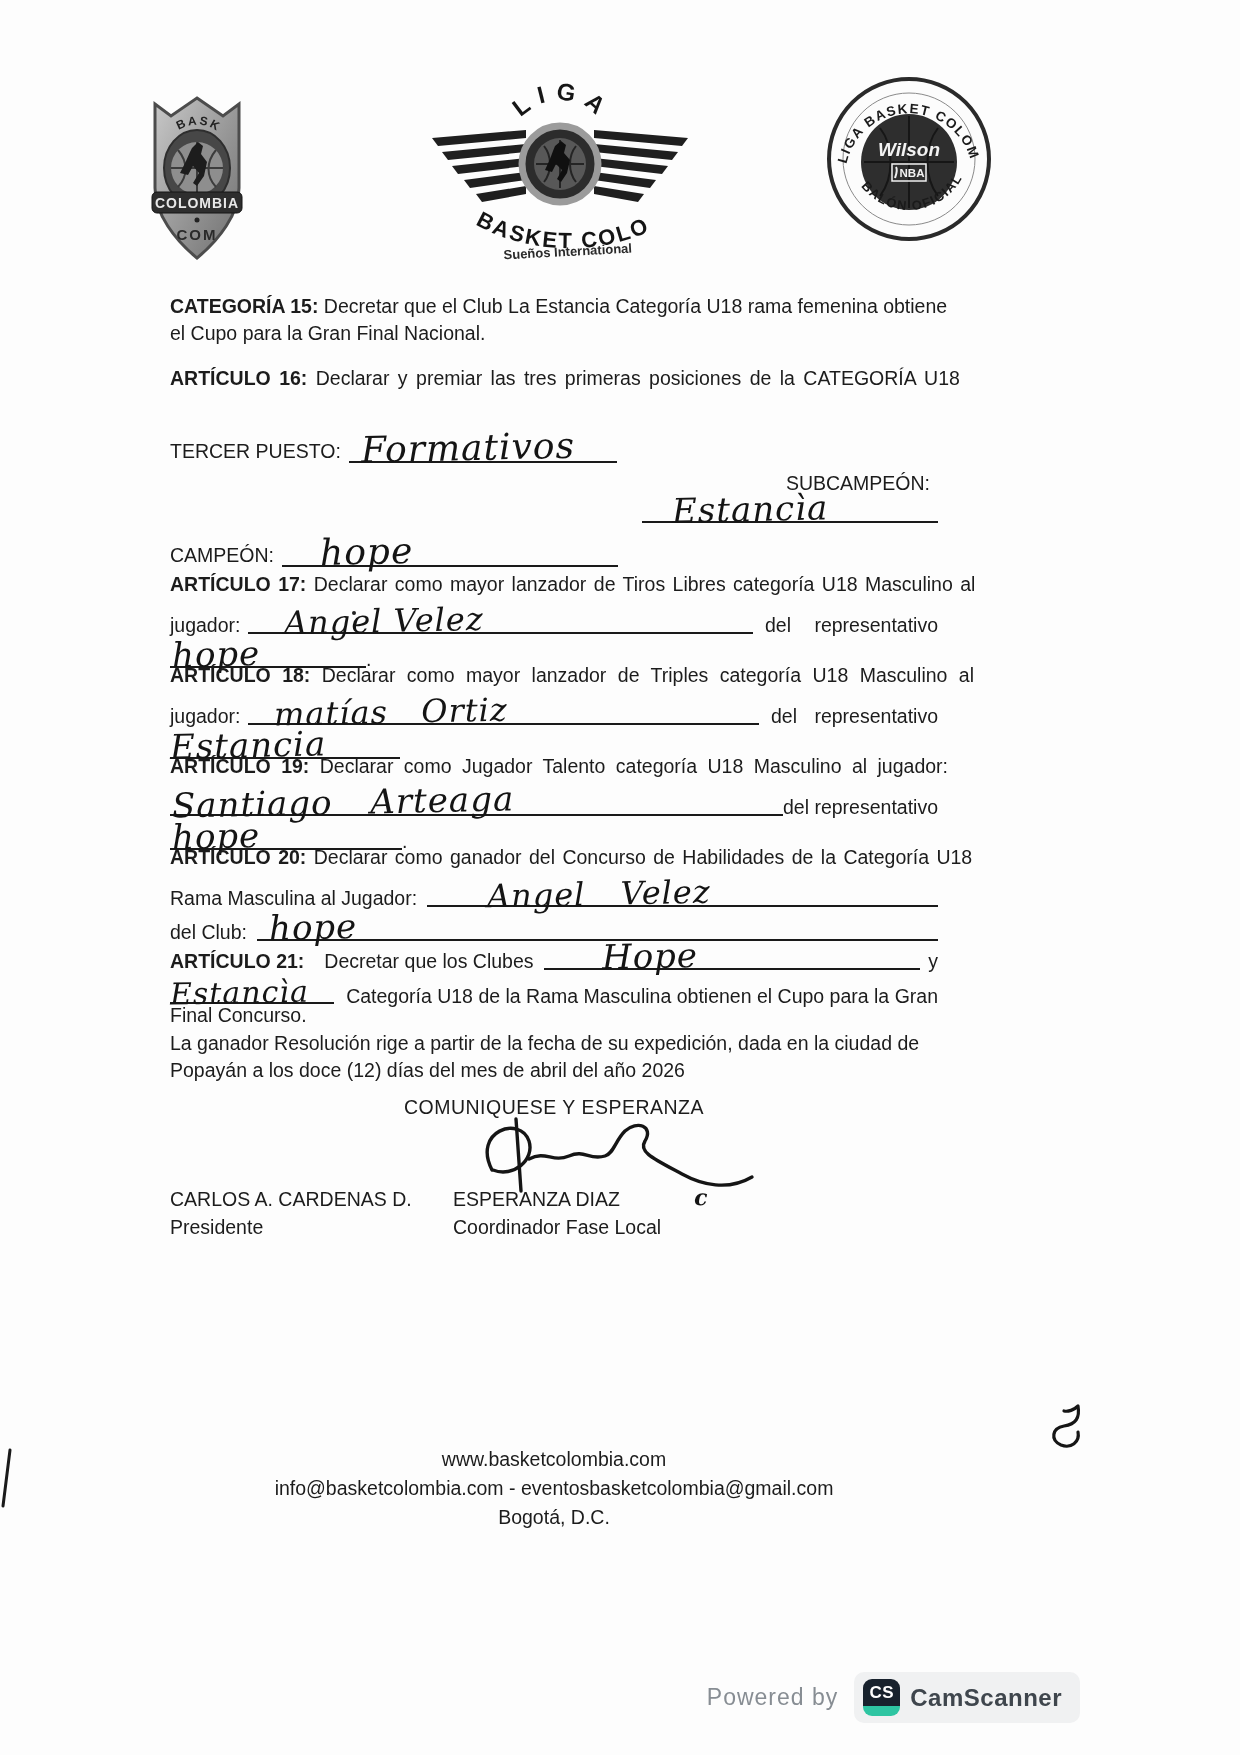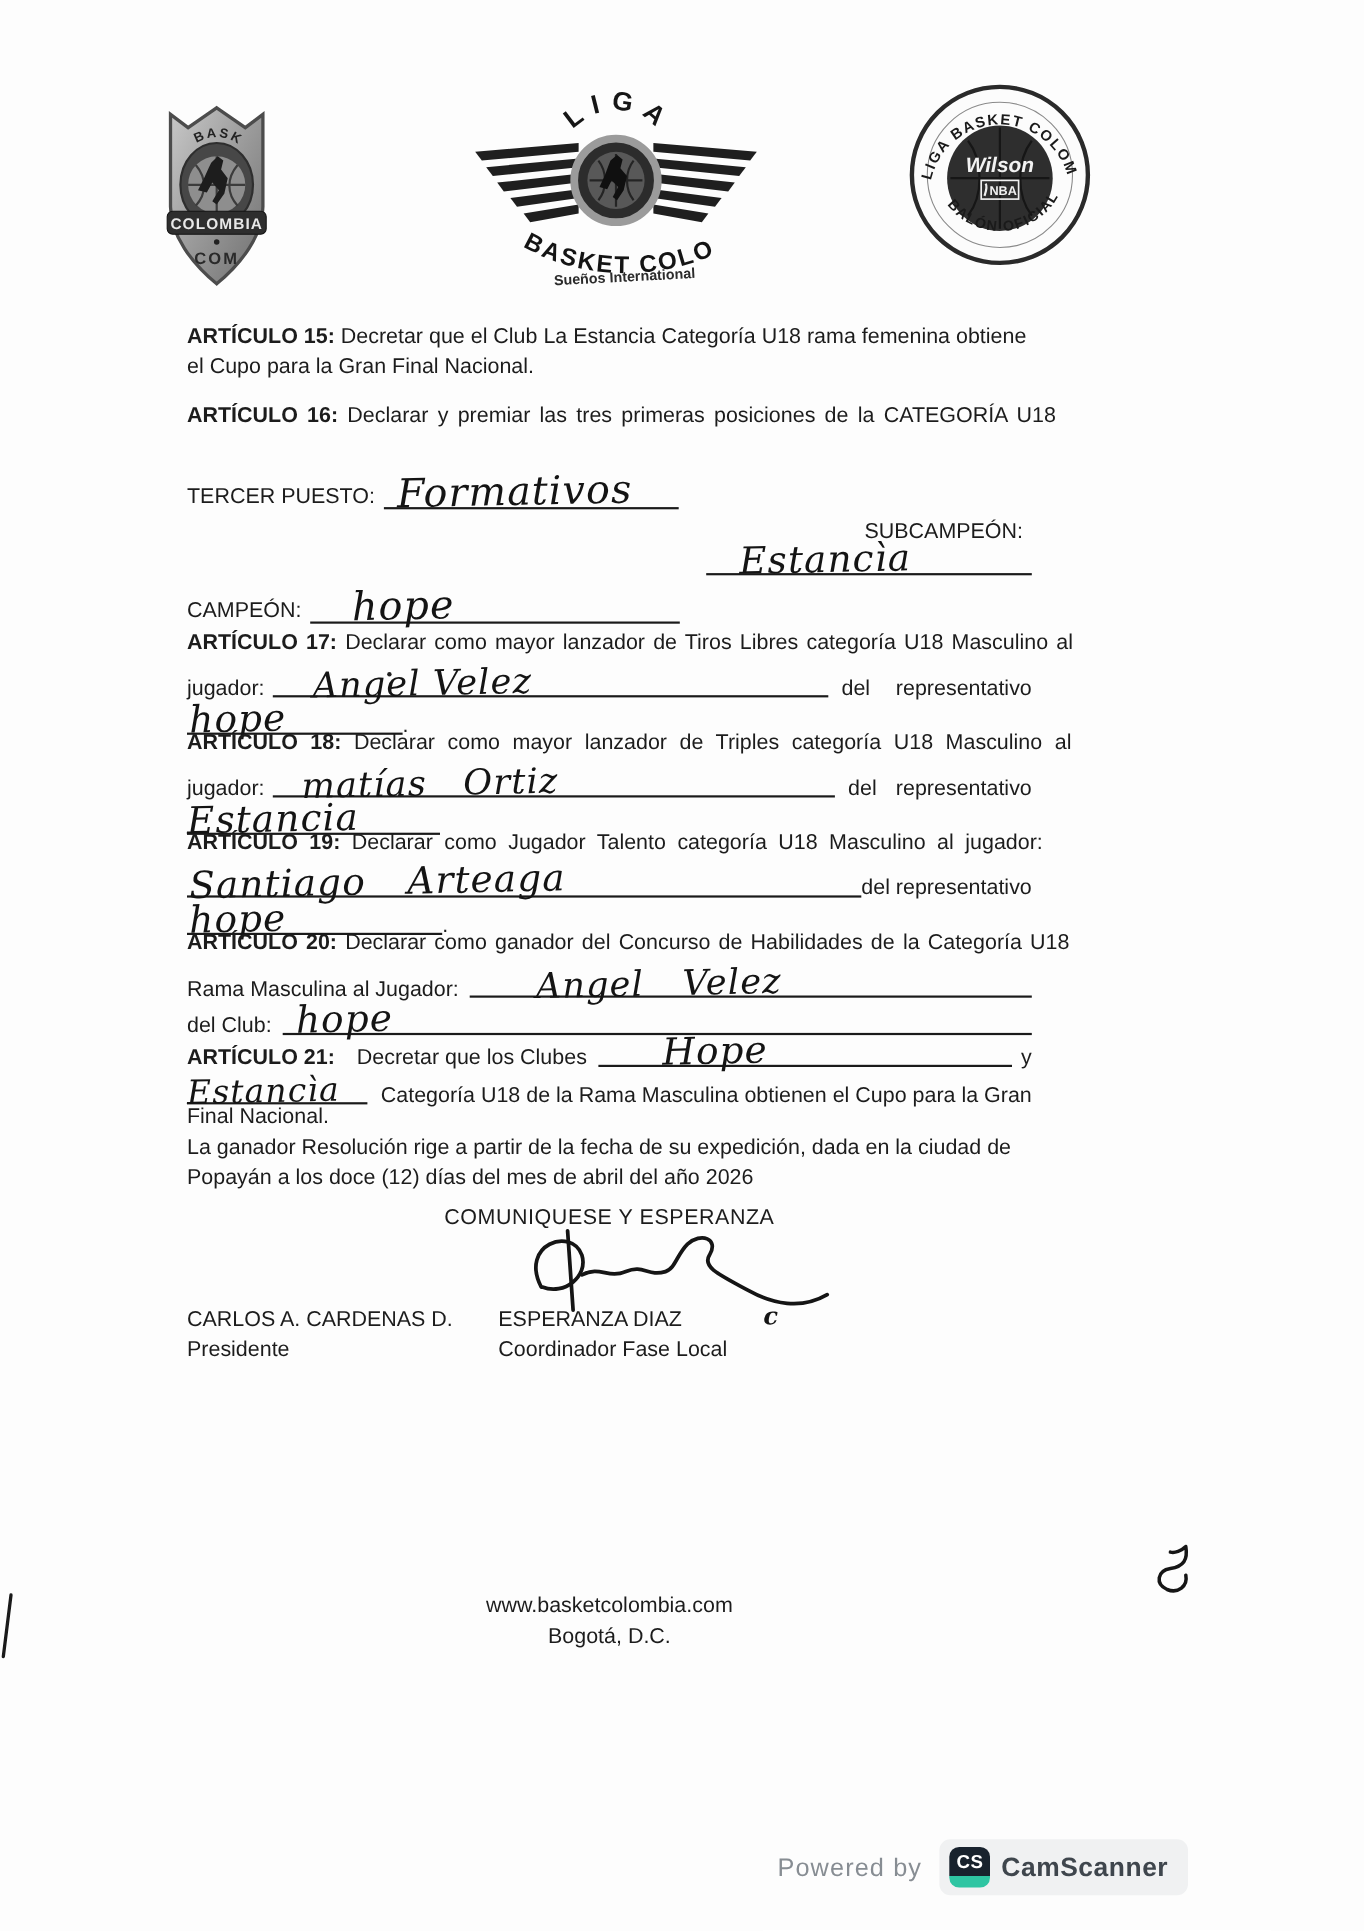--- a/index.html
+++ b/index.html
@@ -112,21 +112,21 @@
     <text x="88" y="103" text-anchor="middle" font-size="11.5" font-weight="700" fill="#f0f0f0">NBA</text>
     <path id="rarcB" d="M30 100 A 60 60 0 0 0 140 100" fill="none"></path>
     <text font-size="13" font-weight="700" fill="#1a1a1a" letter-spacing="1.5">
       <textPath href="#rarcB" startOffset="14">BALÓN OFICIAL</textPath>
     </text>
   </svg>
 
   <div class="content">
 
     <div class="blk" style="top:0;">
-      <div class="line"><span class="b">ARTÍCULO 15:</span>
+      <div class="line"><span class="b">CATEGORÍA 15:</span>
         <span>Decretar que el Club La Estancia  Categoría U18 rama femenina obtiene</span></div>
       <div class="line">el Cupo para la Gran Final Nacional.</div>
     </div>
 
     <div class="blk" style="top:72px;">
       <div class="line" style="word-spacing:3px;"><span class="b">ARTÍCULO 16:</span>
         <span>Declarar y premiar las tres primeras posiciones de la CATEGORÍA U18</span></div>
     </div>
 
     <div class="blk pos-row" style="top:126px;">
@@ -226,21 +226,21 @@
           <span class="hw hw-34">Hope</span>
           </span>
         <span style="margin-left:8px;">y</span>
       </div>
       <div class="fxline" style="height:34px;">
         <span class="uline" style="width:168px;">
           <span class="hw hw-30">Estancìa</span>
           </span>
         <span style="margin-left:12px;">Categoría U18 de la Rama Masculina obtienen el Cupo para la Gran</span>
       </div>
-      <div class="line">Final Nacional.</div>
+      <div class="line">Final Concurso.</div>
     </div>
 
     <div class="blk" style="top:737px;">
       <div class="line">La ganador Resolución rige a partir de la fecha de su expedición, dada en la ciudad de</div>
       <div class="line">Popayán a los doce (12) días del mes de abril del año 2026</div>
     </div>
 
     <div class="blk center" style="top:801px;letter-spacing:.5px;">COMUNIQUESE Y ESPERANZA</div>
 
     <svg class="abs" style="left:258px;top:822px;" width="350" height="82" viewBox="0 0 350 82">
@@ -254,20 +254,21 @@
       <span class="abs" style="left:283px;top:0;">ESPERANZA DIAZ</span>
       <span class="abs hw" style="left:524px;top:2px;font-size:22px;font-weight:700;">c</span>
     </div>
     <div class="blk" style="top:921px;">
       <span class="abs" style="left:0;top:0;">Presidente</span>
       <span class="abs" style="left:283px;top:0;">Coordinador Fase Local</span>
     </div>
 
     <div class="blk center" style="top:1152px;line-height:29px;">
       <div>www.basketcolombia.com</div>
+      <div>info@basketcolombia.com - eventosbasketcolombia@gmail.com</div>
       <div>Bogotá, D.C.</div>
     </div>
   </div>
 
   <svg class="abs" style="left:1044px;top:1402px;" width="44" height="52" viewBox="0 0 44 52">
     <path d="M34,4 C36,16 32,22 20,24 C8,26 6,38 17,43 C27,47 36,40 34,30 M34,4 C30,8 24,10 20,9" stroke="#161616" stroke-width="3.2" fill="none" stroke-linecap="round"></path>
   </svg>
 
   <svg class="abs" style="left:0;top:1448px;" width="14" height="62" viewBox="0 0 14 62">
     <path d="M10,2 L3,58" stroke="#1a1a1a" stroke-width="3" fill="none" stroke-linecap="round"></path>

